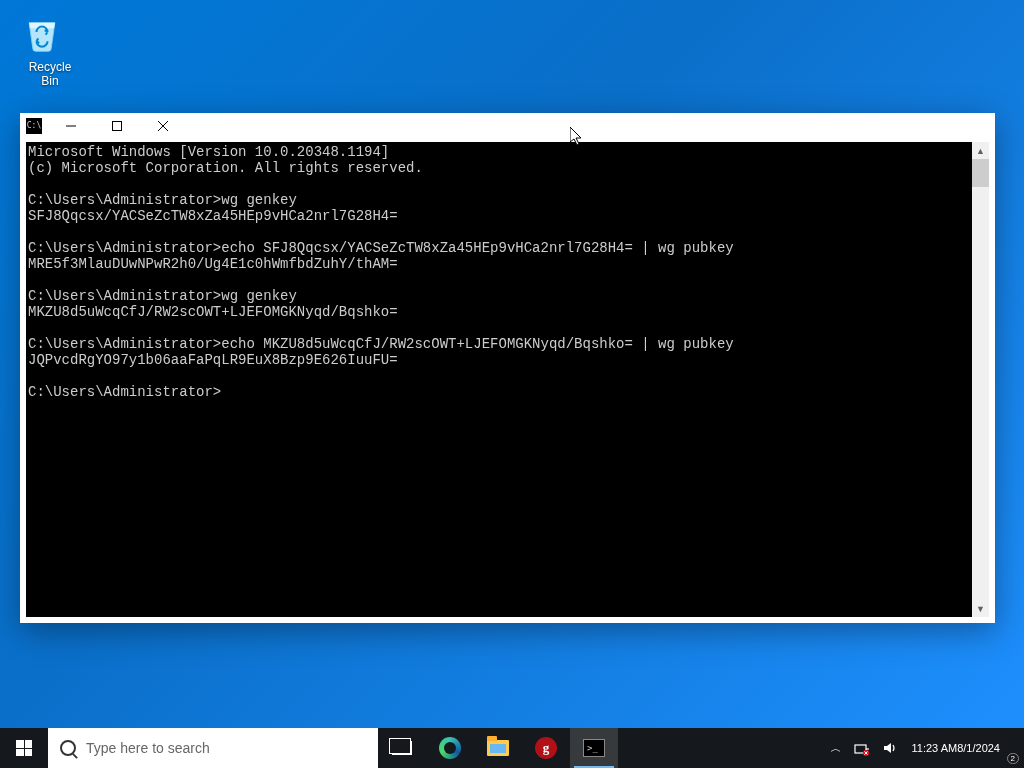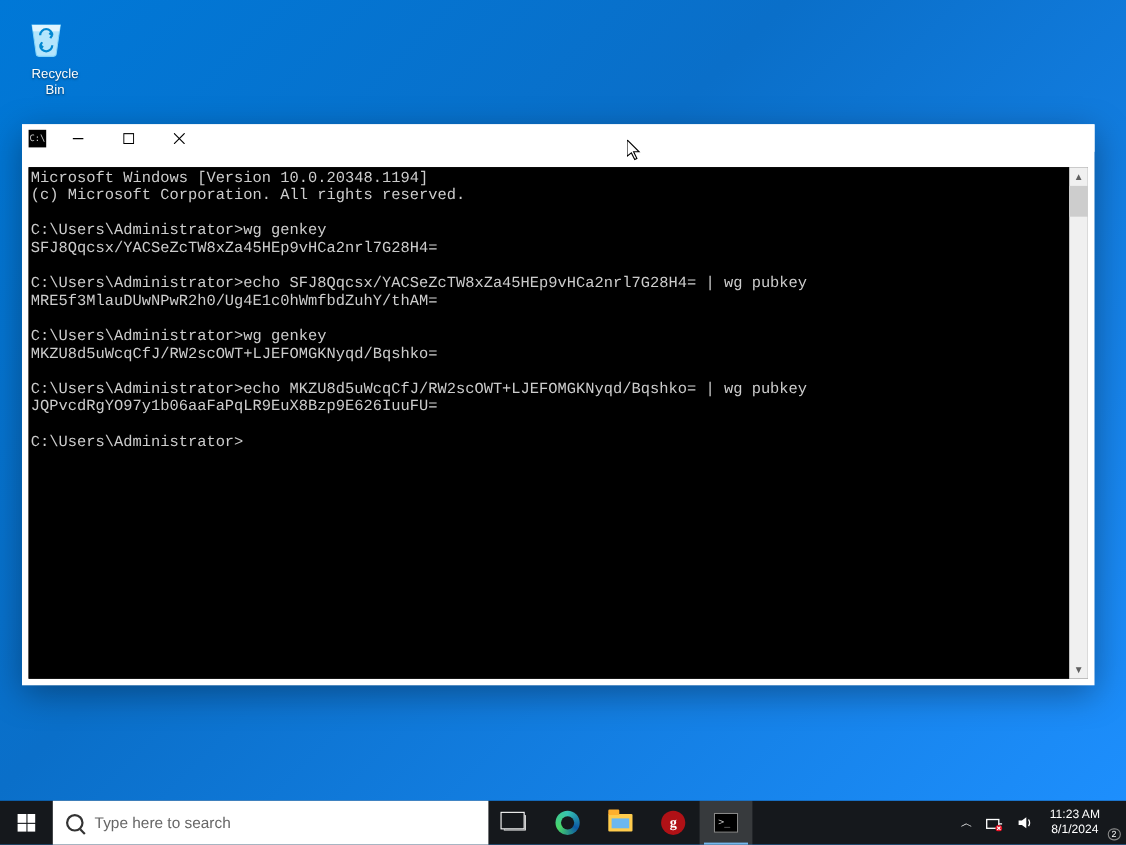--- a/index.html
+++ b/index.html
@@ -15,55 +15,55 @@
 
 
 .cmd-window { position: absolute; top: 113px; left: 20px; width: 975px; height: 510px; background: #fff; box-shadow: 0 8px 30px rgba(0,0,0,.35); display: flex; flex-direction: column; }
 .titlebar { height: 25px; background: #fff; display: flex; align-items: center; padding-left: 6px; border-bottom: 0; }
 .titlebar .app-icon { width: 16px; height: 16px; background: #000; margin-right: 6px; display: flex; align-items: center; justify-content: center; font-size: 8px; color: #ccc; font-family: monospace; }
 .titlebar .title { font-size: 12px; color: #000; flex: 1; }
 .win-controls { display: flex; height: 100%; }
 .win-btn { width: 46px; height: 25px; display: flex; align-items: center; justify-content: center; font-size: 10px; color: #000; cursor: pointer; }
 
 
-.terminal-wrap { flex: 1; display: flex; background: #000; margin: 14px 6px 6px 6px; }
+.terminal-wrap { flex: 1; display: flex; background: #000; margin: 4px 6px 6px 6px; }
 .terminal { flex: 1; background: #000; color: #ccc; font-family: Consolas, "Courier New", monospace; font-size: 14px; line-height: 16px; padding: 2px 2px; white-space: pre; overflow: hidden; position: relative; }
 .scrollbar-v { width: 17px; background: #f0f0f0; position: relative; }
 .scrollbar-v .thumb { position: absolute; top: 17px; left: 0; right: 0; height: 28px; background: #cdcdcd; }
 .scrollbar-v .arrow { position: absolute; left: 0; right: 0; height: 17px; display:flex; align-items:center; justify-content:center; font-size:9px; color:#606060;}
 .scrollbar-v .arrow.up { top:0; }
 .scrollbar-v .arrow.down { bottom:0; }
 
 
 .mouse-cursor { position: absolute; top: 127px; left: 570px; font-size: 16px; color: #000; pointer-events: none; }
 
 
 .taskbar { position: absolute; bottom: 0; left: 0; right: 0; height: 40px; background: #15181c; display: flex; align-items: stretch; color: #fff; }
 .start-btn { width: 48px; display: flex; align-items: center; justify-content: center; cursor: pointer; }
 .win-logo { width: 16px; height: 16px; display: grid; grid-template-columns: 1fr 1fr; grid-template-rows: 1fr 1fr; gap: 1px; }
 .win-logo div { background: #fff; }
-.search-box { flex: none; width: 396px; background: #fff; display: flex; align-items: center; padding: 0 12px; color: #666; font-size: 14px; cursor: text; gap: 10px; }
+.search-box { flex: none; width: 330px; background: #fff; display: flex; align-items: center; padding: 0 12px; color: #666; font-size: 14px; cursor: text; gap: 10px; }
 .search-box .s-icon { width: 16px; height: 16px; border: 2px solid #333; border-radius: 50%; position: relative; }
 .search-box .s-icon::after { content: ""; position: absolute; width: 6px; height: 2px; background: #333; bottom: -3px; right: -4px; transform: rotate(45deg); }
 .task-icons { display: flex; align-items: center; }
 .task-item { width: 48px; height: 40px; display: flex; align-items: center; justify-content: center; cursor: pointer; position: relative; }
 .task-item.active { background: rgba(255,255,255,.15); }
 .task-item.active::after { content:""; position:absolute; bottom:0; left:4px; right:4px; height:2px; background:#76b9ed;}
 .task-view-icon { width: 20px; height: 14px; border: 1.5px solid #fff; position: relative; }
 .task-view-icon::before { content:""; position:absolute; left:-4px; top:-4px; width:20px; height:14px; border:1.5px solid #fff; background:#15181c; }
 .edge-icon { width: 22px; height: 22px; border-radius: 50%; background: conic-gradient(#37c2b1, #0c59a4, #49d668, #37c2b1); position: relative; }
 .edge-icon::after { content:""; position:absolute; inset:5px; border-radius:50%; background:#15181c; }
 .explorer-icon { width: 22px; height: 16px; background: #ffcc4d; position: relative; border-radius: 1px; }
 .explorer-icon::before { content:""; position:absolute; top:-4px; left:0; width:10px; height:5px; background:#ffb02e; border-radius: 1px 1px 0 0; }
 .explorer-icon::after { content:""; position:absolute; inset:3px 3px 3px 3px; top:4px; background:#6bb7f0; }
 .red-icon { width: 22px; height: 22px; background:#b01116; border-radius:50%; display:flex; align-items:center; justify-content:center; color:#fff; font-size:13px; font-weight:bold; font-family: Georgia, serif;}
 .cmd-icon { width: 22px; height: 18px; background:#000; border:1px solid #888; display:flex; align-items:center; padding-left:3px; color:#ccc; font-size:9px; font-family:monospace;}
 .tray { margin-left: auto; display: flex; align-items: center; padding-right: 4px; }
 .tray-item { padding: 0 6px; height: 40px; display: flex; align-items: center; justify-content: center; font-size: 12px; cursor: pointer; }
-.clock { flex-direction: column; font-size: 11px; line-height: 13px; text-align: right; padding: 0 8px; }
+.clock { flex-direction: row; font-size: 11px; line-height: 13px; text-align: right; padding: 0 8px; }
 .chevron-up { font-size: 11px; }
 .net-icon svg, .vol-icon svg, .notif-icon svg { width: 16px; height: 16px; }
 .notif-badge { position: relative; }
 .notif-badge .badge { position: absolute; bottom: 4px; right: 1px; background: #15181c; color: #fff; font-size: 8px; border-radius: 7px; padding: 0 3px; border:1px solid #888;}
 </style>
 </head>
 <body>
 
 <div class="desktop-icon recycle-bin">
   <div class="icon-img">

